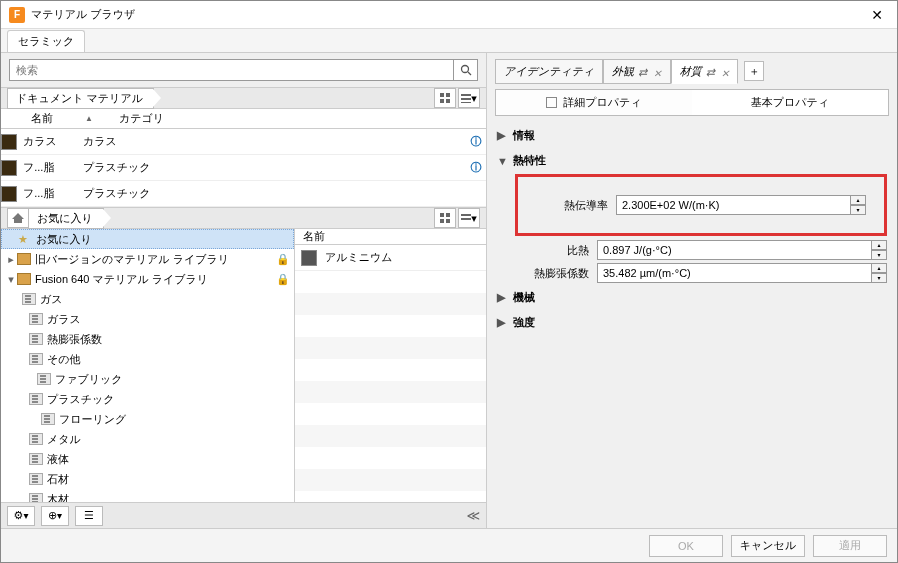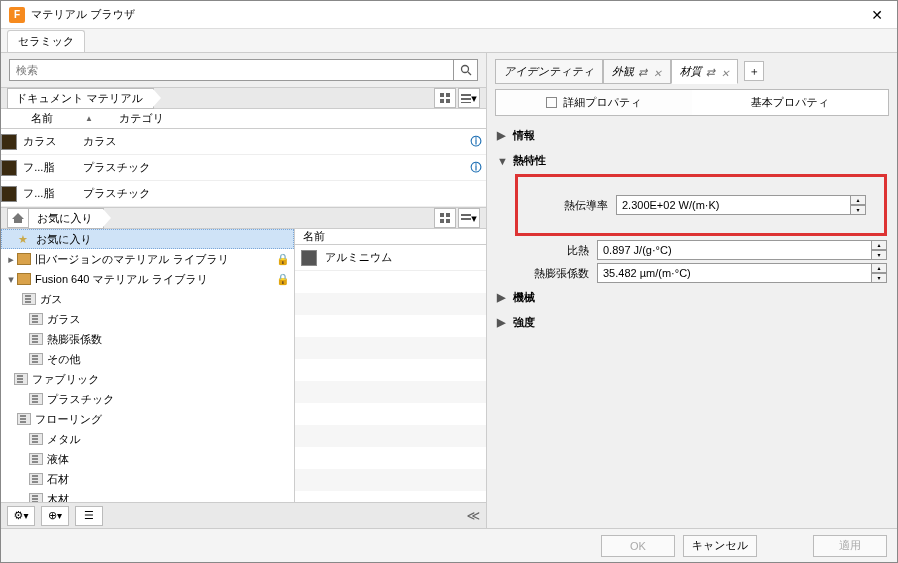--- a/index.html
+++ b/index.html
@@ -69,21 +69,21 @@
 .sect-head .arrow { width:10px;color:#555; }
 .prop-row { display:flex; align-items:center; margin:3px 0 3px 20px; }
 .prop-row .plabel { width:80px; text-align:right; padding-right:8px; }
 .prop-row .pinput { flex:1; height:20px; border:1px solid #999; background:#fff; padding:0 5px; display:flex;align-items:center; }
 .prop-row .spinner { width:15px; display:flex; flex-direction:column; }
 .prop-row .spinner .sp { height:10px; border:1px solid #999; border-left:none; background:#f3f3f3; font-size:6px; text-align:center; line-height:8px; }
 .highlight-box { border:3px solid #d33; padding:2px; margin:2px 0 4px 18px; }
 .highlight-box .prop-row { margin:16px;justify-content:space-between; }
 .dlg-buttons { height:34px; border-top:1px solid #ccc; background:#f4f4f4; display:flex; align-items:center; justify-content:flex-end; padding:0 10px; gap:8px; }
 .dlg-buttons button { width:74px; height:22px; border:1px solid #bbb; background:#fafafa; font-size:11px; }
-.dlg-buttons button.disabled { color:#aaa;margin-left:48px; }
+.dlg-buttons button.disabled { color:#aaa; }
 svg { display:block; }
 </style>
 </head>
 <body>
 
 <div class="titlebar">
   <div class="app-icon">F</div>
   <div class="title">マテリアル ブラウザ</div>
   <div class="close">✕</div>
 </div>
@@ -202,29 +202,29 @@
             <span>ガラス</span>
           </div>
         <div class="tree-item" style="padding-left:28px">
             <span class="ticon page"></span>
             <span>熱膨張係数</span>
           </div>
         <div class="tree-item" style="padding-left:28px">
             <span class="ticon page"></span>
             <span>その他</span>
           </div>
-        <div class="tree-item" style="padding-left:13px">
+        <div class="tree-item" style="padding-left:36px">
             <span class="ticon page"></span>
             <span>ファブリック</span>
           </div>
         <div class="tree-item" style="padding-left:28px">
             <span class="ticon page"></span>
             <span>プラスチック</span>
           </div>
-        <div class="tree-item" style="padding-left:16px">
+        <div class="tree-item" style="padding-left:40px">
             <span class="ticon page"></span>
             <span>フローリング</span>
           </div>
         <div class="tree-item" style="padding-left:28px">
             <span class="ticon page"></span>
             <span>メタル</span>
           </div>
         <div class="tree-item" style="padding-left:28px">
             <span class="ticon page"></span>
             <span>液体</span>

